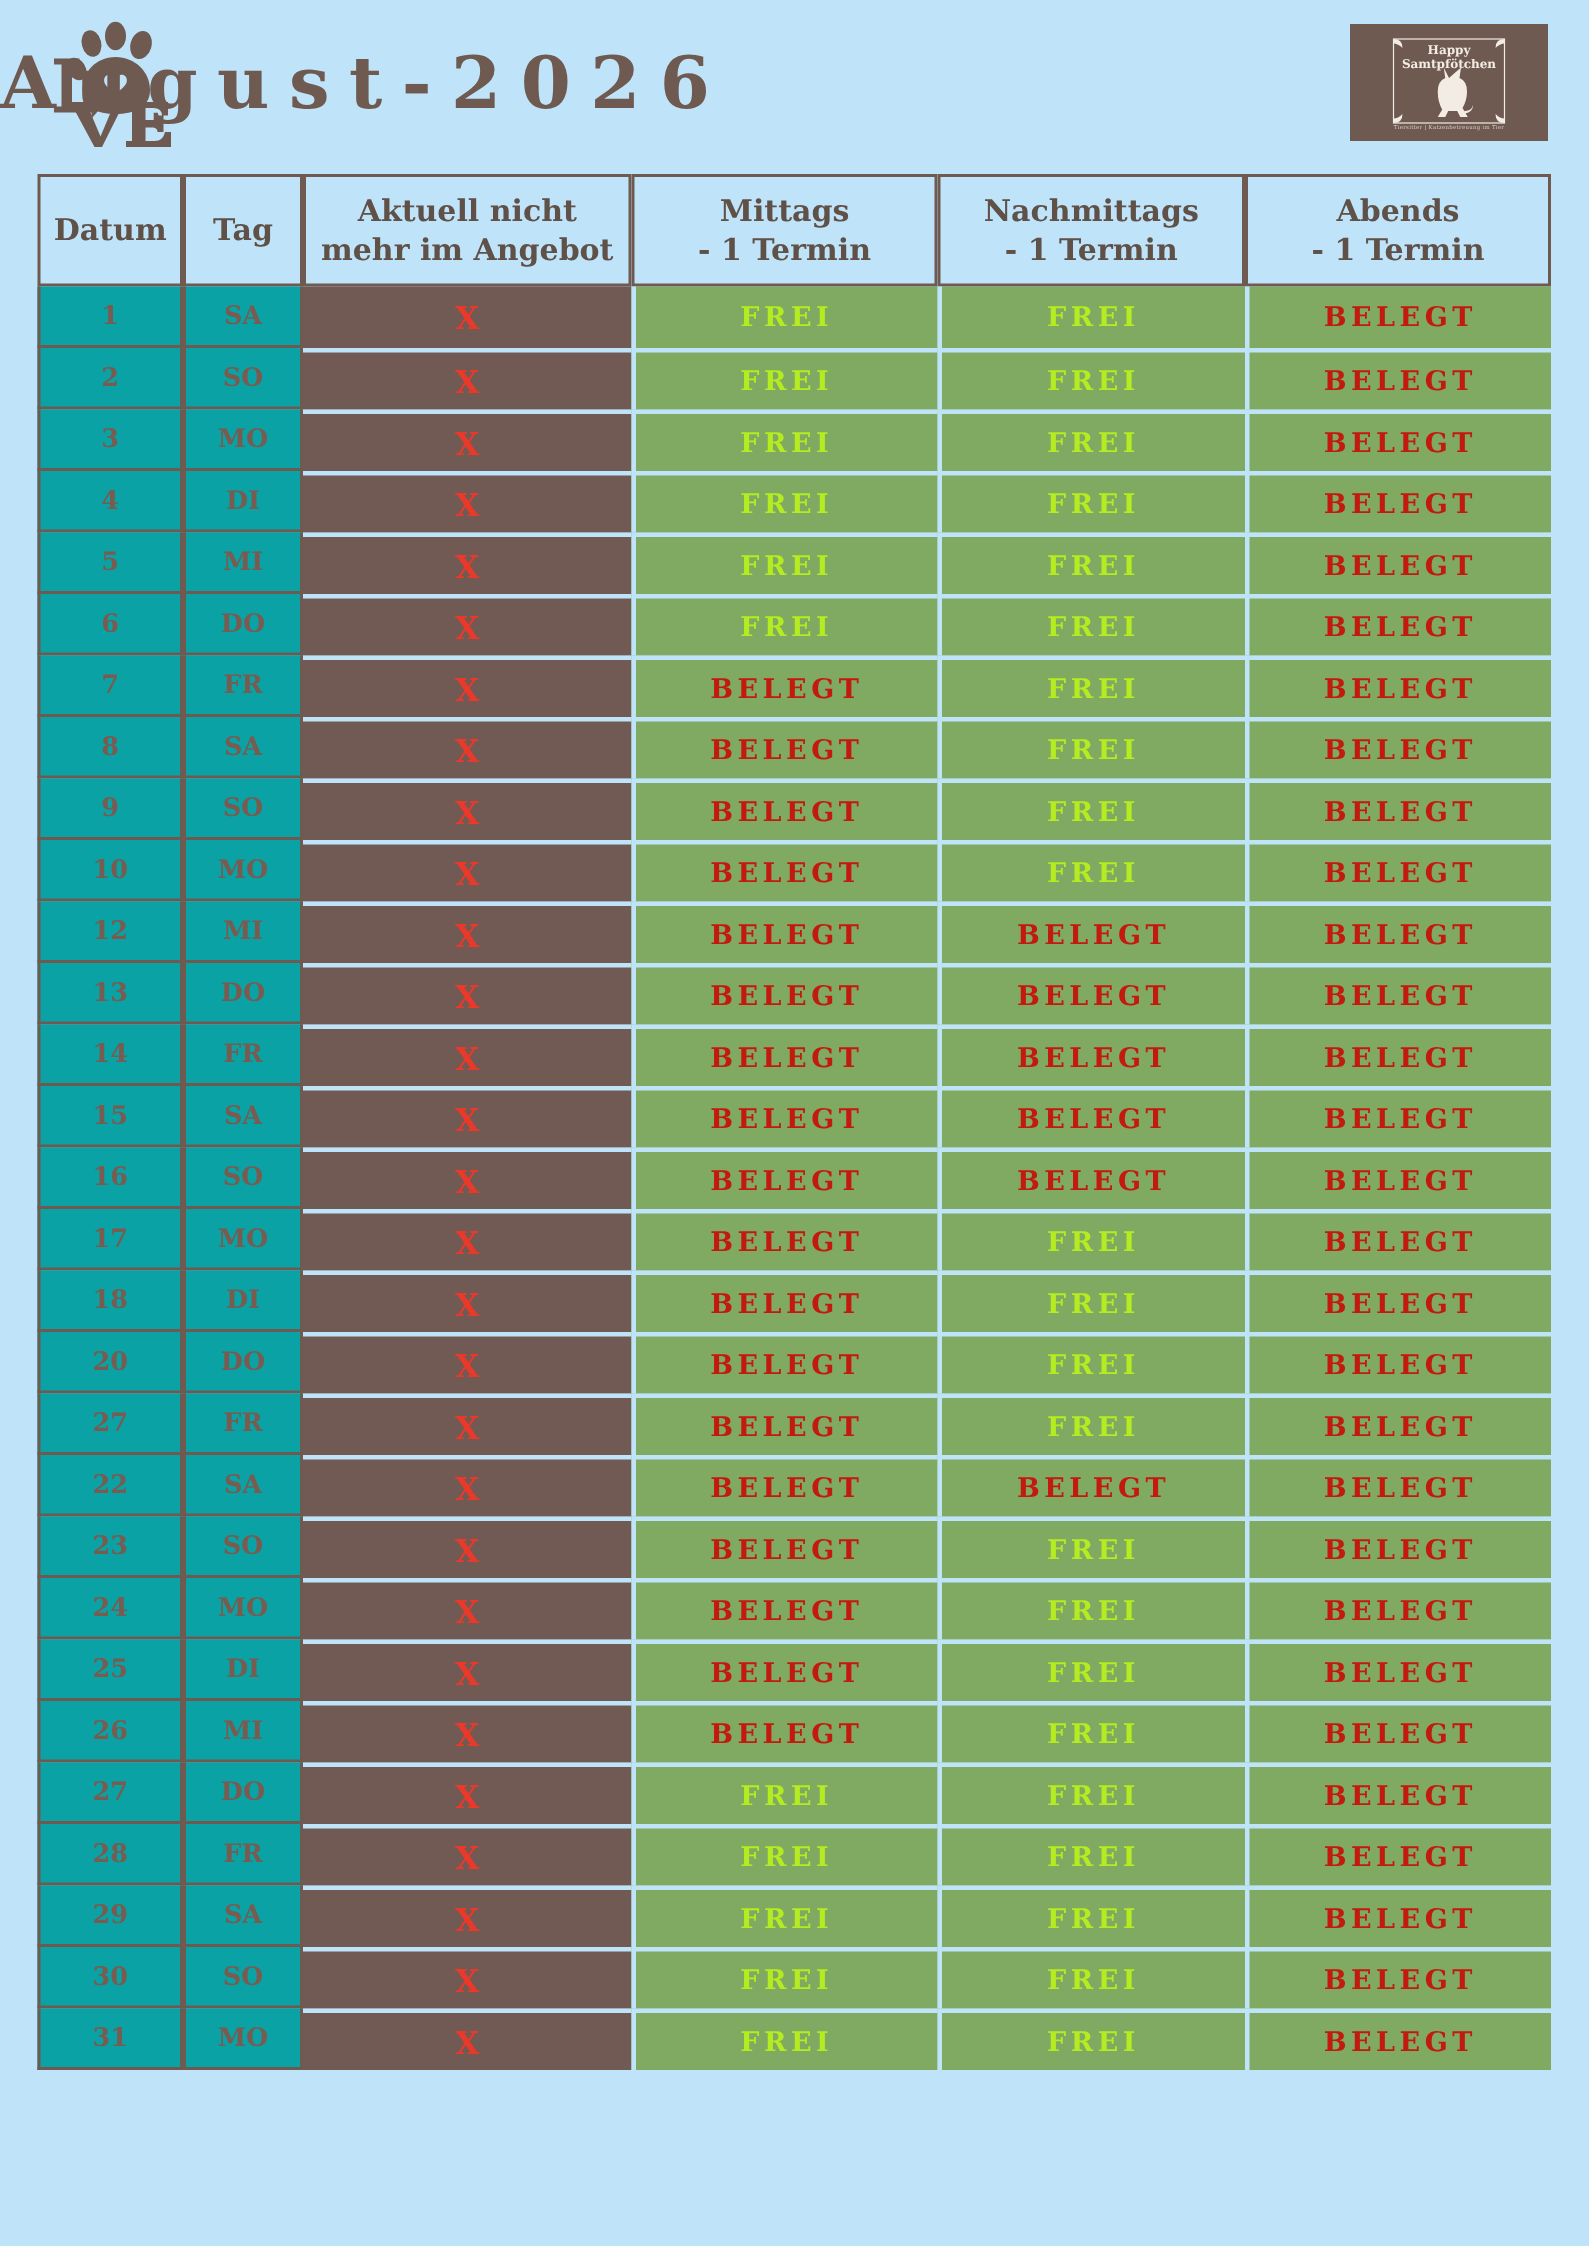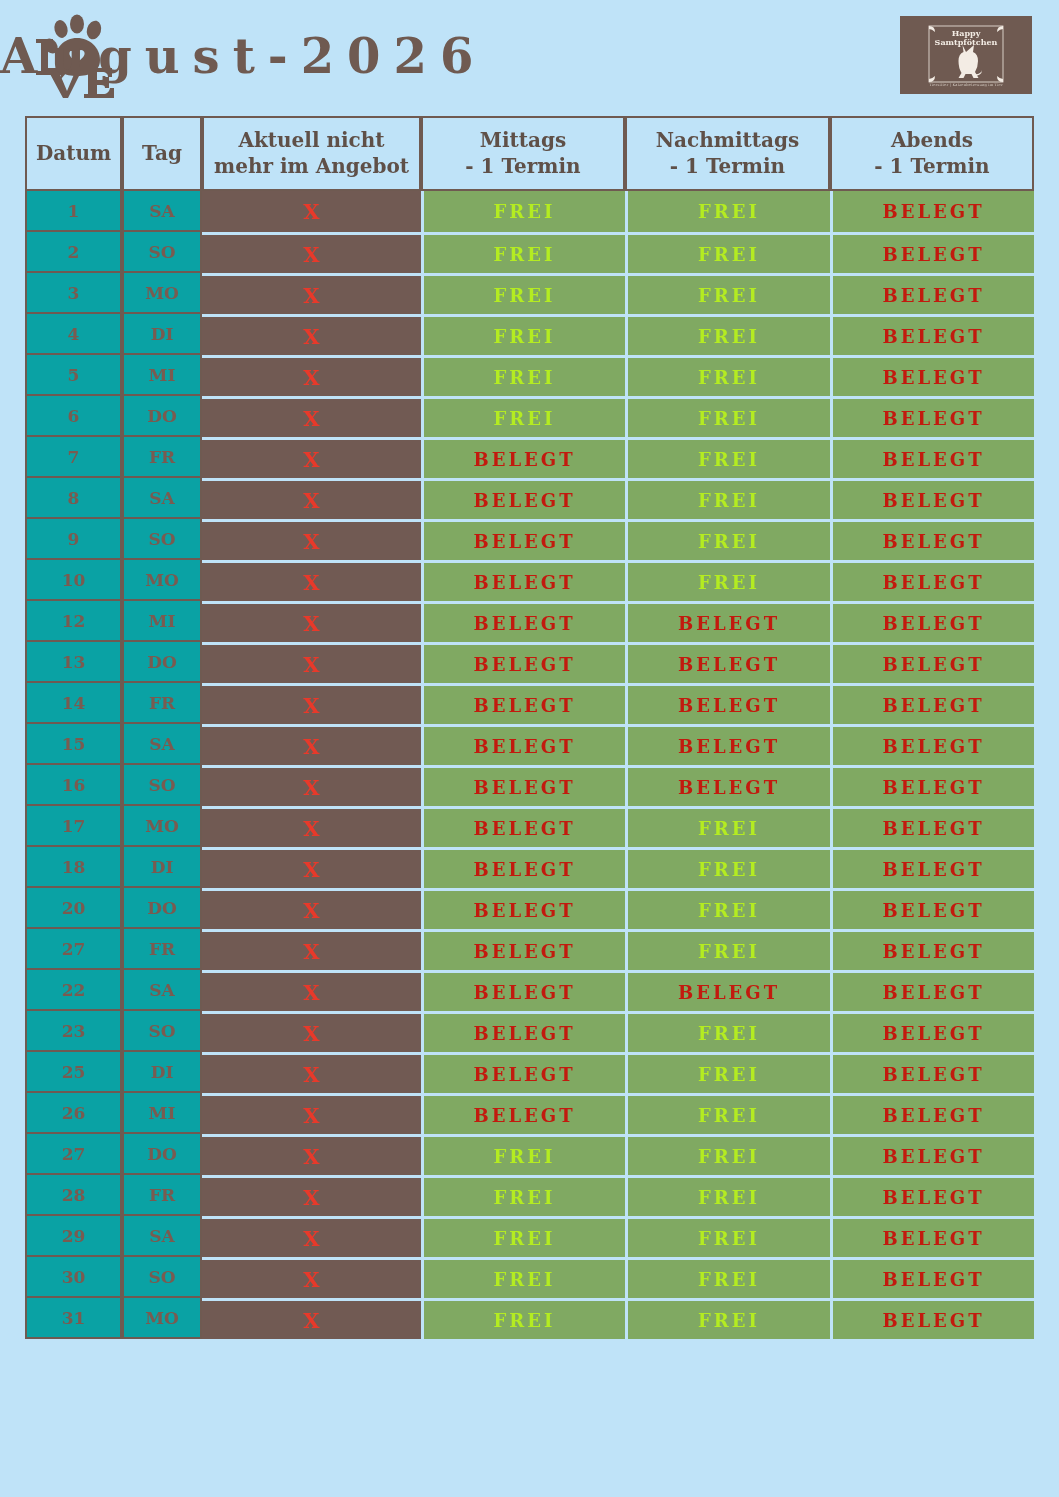--- a/index.html
+++ b/index.html
@@ -432,20 +432,28 @@
           </tr>
           <tr>
             <td class="datum">23</td>
             <td class="tag">SO</td>
             <td class="xcol">X</td>
             <td class="slot belegt">BELEGT</td>
             <td class="slot frei">FREI</td>
             <td class="slot belegt">BELEGT</td>
           </tr>
           <tr>
+            <td class="datum">24</td>
+            <td class="tag">MO</td>
+            <td class="xcol">X</td>
+            <td class="slot belegt">BELEGT</td>
+            <td class="slot frei">FREI</td>
+            <td class="slot belegt">BELEGT</td>
+          </tr>
+          <tr>
             <td class="datum">25</td>
             <td class="tag">DI</td>
             <td class="xcol">X</td>
             <td class="slot belegt">BELEGT</td>
             <td class="slot frei">FREI</td>
             <td class="slot belegt">BELEGT</td>
           </tr>
           <tr>
             <td class="datum">26</td>
             <td class="tag">MI</td>

